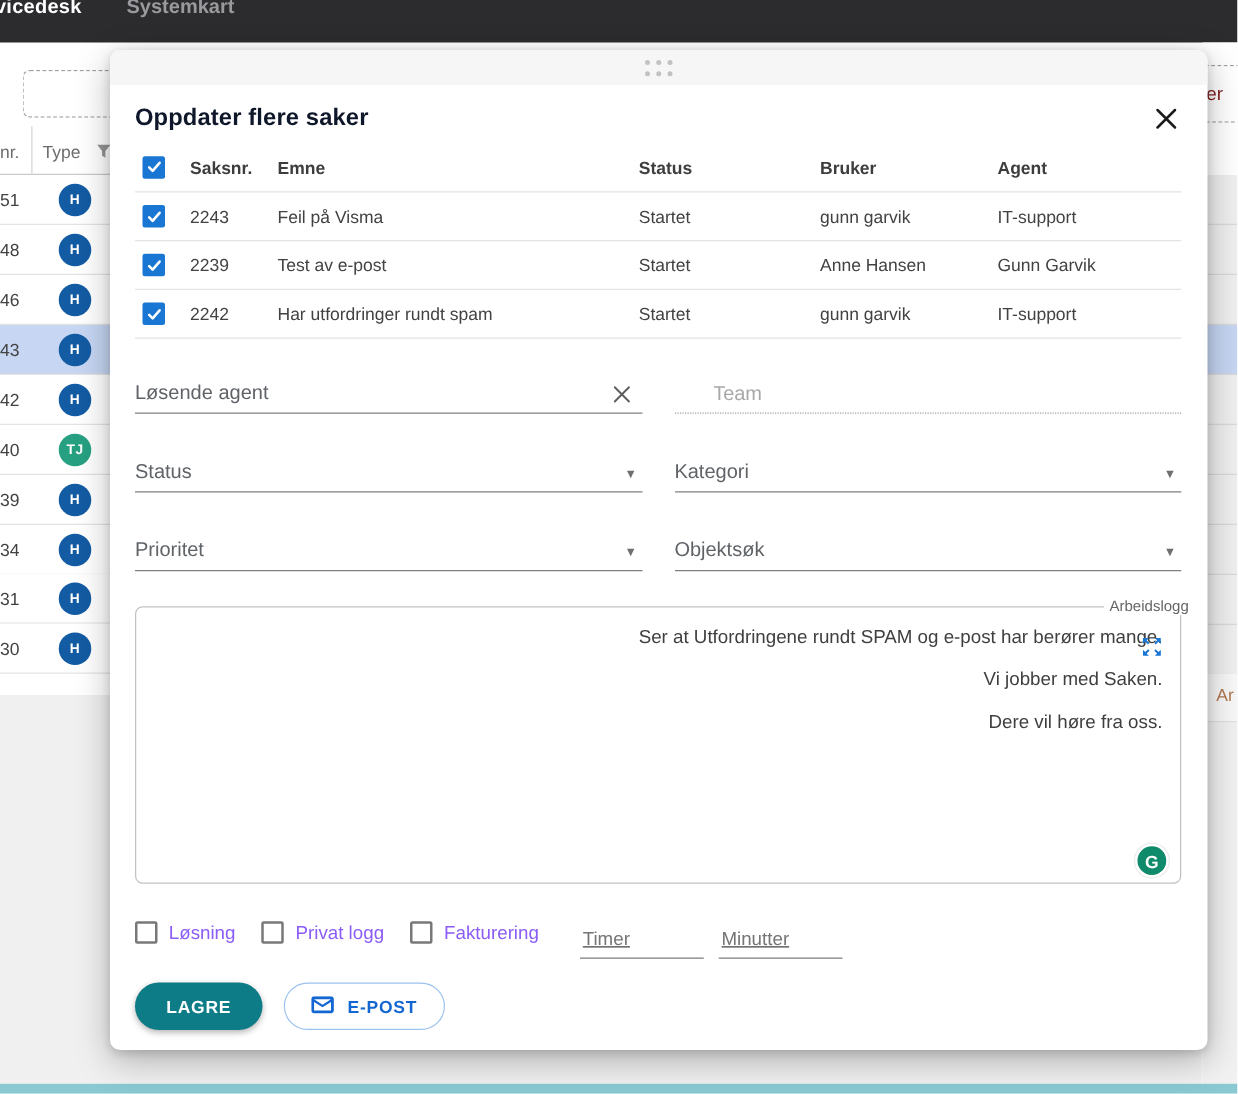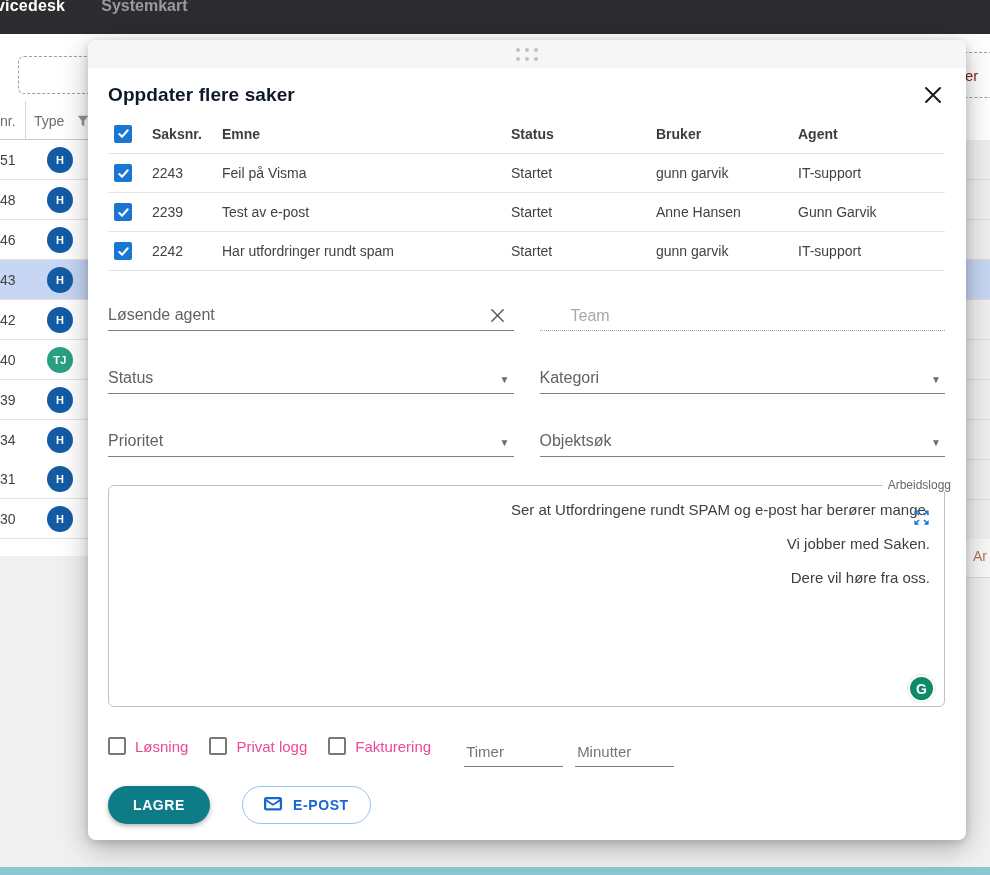--- a/index.html
+++ b/index.html
@@ -65,26 +65,26 @@
   .logbox { margin-top:21px; width:100%; height:229px; border:1px solid #c2c2c2; border-radius:6px; position:relative;text-align:right; }
   .logbox legend { margin-left:12px; padding:0 5px; font-size:12px; color:#666; }
   .log-text { padding:1px 14px 0 14px; font-size:15px; color:#3f3f3f; }
   .log-text p { line-height:34px; }
   .expand-btn { position:absolute; top:16px; right:13px; cursor:pointer; }
   .grammarly { position:absolute; bottom:4px; right:9px; width:27px; height:27px; border-radius:50%; background:#0f8a6a; border:2px solid #fff; box-shadow:0 0 0 1px rgba(0,0,0,.08); color:#fff; font-weight:700; font-size:14px; display:flex; align-items:center; justify-content:center; cursor:pointer; }
 
   .options-row { margin-top:27px; display:flex; align-items:center; }
   .opt { display:flex; align-items:center; margin-right:21px; cursor:pointer; }
   .ucb { width:18px; height:18px; border:2px solid #787878; border-radius:2px; background:#fff; margin-right:9px; flex:0 0 auto; }
-  .opt-label { font-size:15px; color:#ec4899; }
+  .opt-label { font-size:15px; color:#8b5cf6; }
   .time-group { display:flex; gap:12px; margin-left:12px; transform:translateY(9px); }
-  .time-group input { width:99px; border:none; border-bottom:1px solid #7e7e7e; outline:none; font-size:15px; font-family:"Liberation Sans",sans-serif; color:#424242; padding:0 2px 6px 2px; background:transparent; }
+  .time-group input { width:99px; border:none; border-bottom:1px solid #7e7e7e; outline:none; font-size:15px; font-family:"Liberation Sans",sans-serif; color:#424242; padding:0 2px 6px 2px; background:transparent;text-decoration:underline; }
   .time-group input::placeholder { color:#757575; }
 
-  .btn-row { margin-top:28px; display:flex; align-items:center;gap:15px; }
+  .btn-row { margin-top:28px; display:flex; align-items:center; }
   .btn { height:38px; border-radius:19px; display:flex; align-items:center; font-weight:700; font-size:14px; letter-spacing:.6px; cursor:pointer; border:none; font-family:"Liberation Sans",sans-serif; }
   .btn-save { background:#0e7c86; color:#fff; padding:0 25px; box-shadow:0 2px 5px rgba(0,0,0,.3); }
   .btn-email { background:#fff; color:#1467d2; border:1px solid #9cc2ef; padding:0 21px; margin-left:17px; gap:10px; }
 </style>
 </head>
 <body>
 
 <div class="topbar">
   <span class="brand">vicedesk</span>
   <span class="topnav-item">Systemkart</span>

